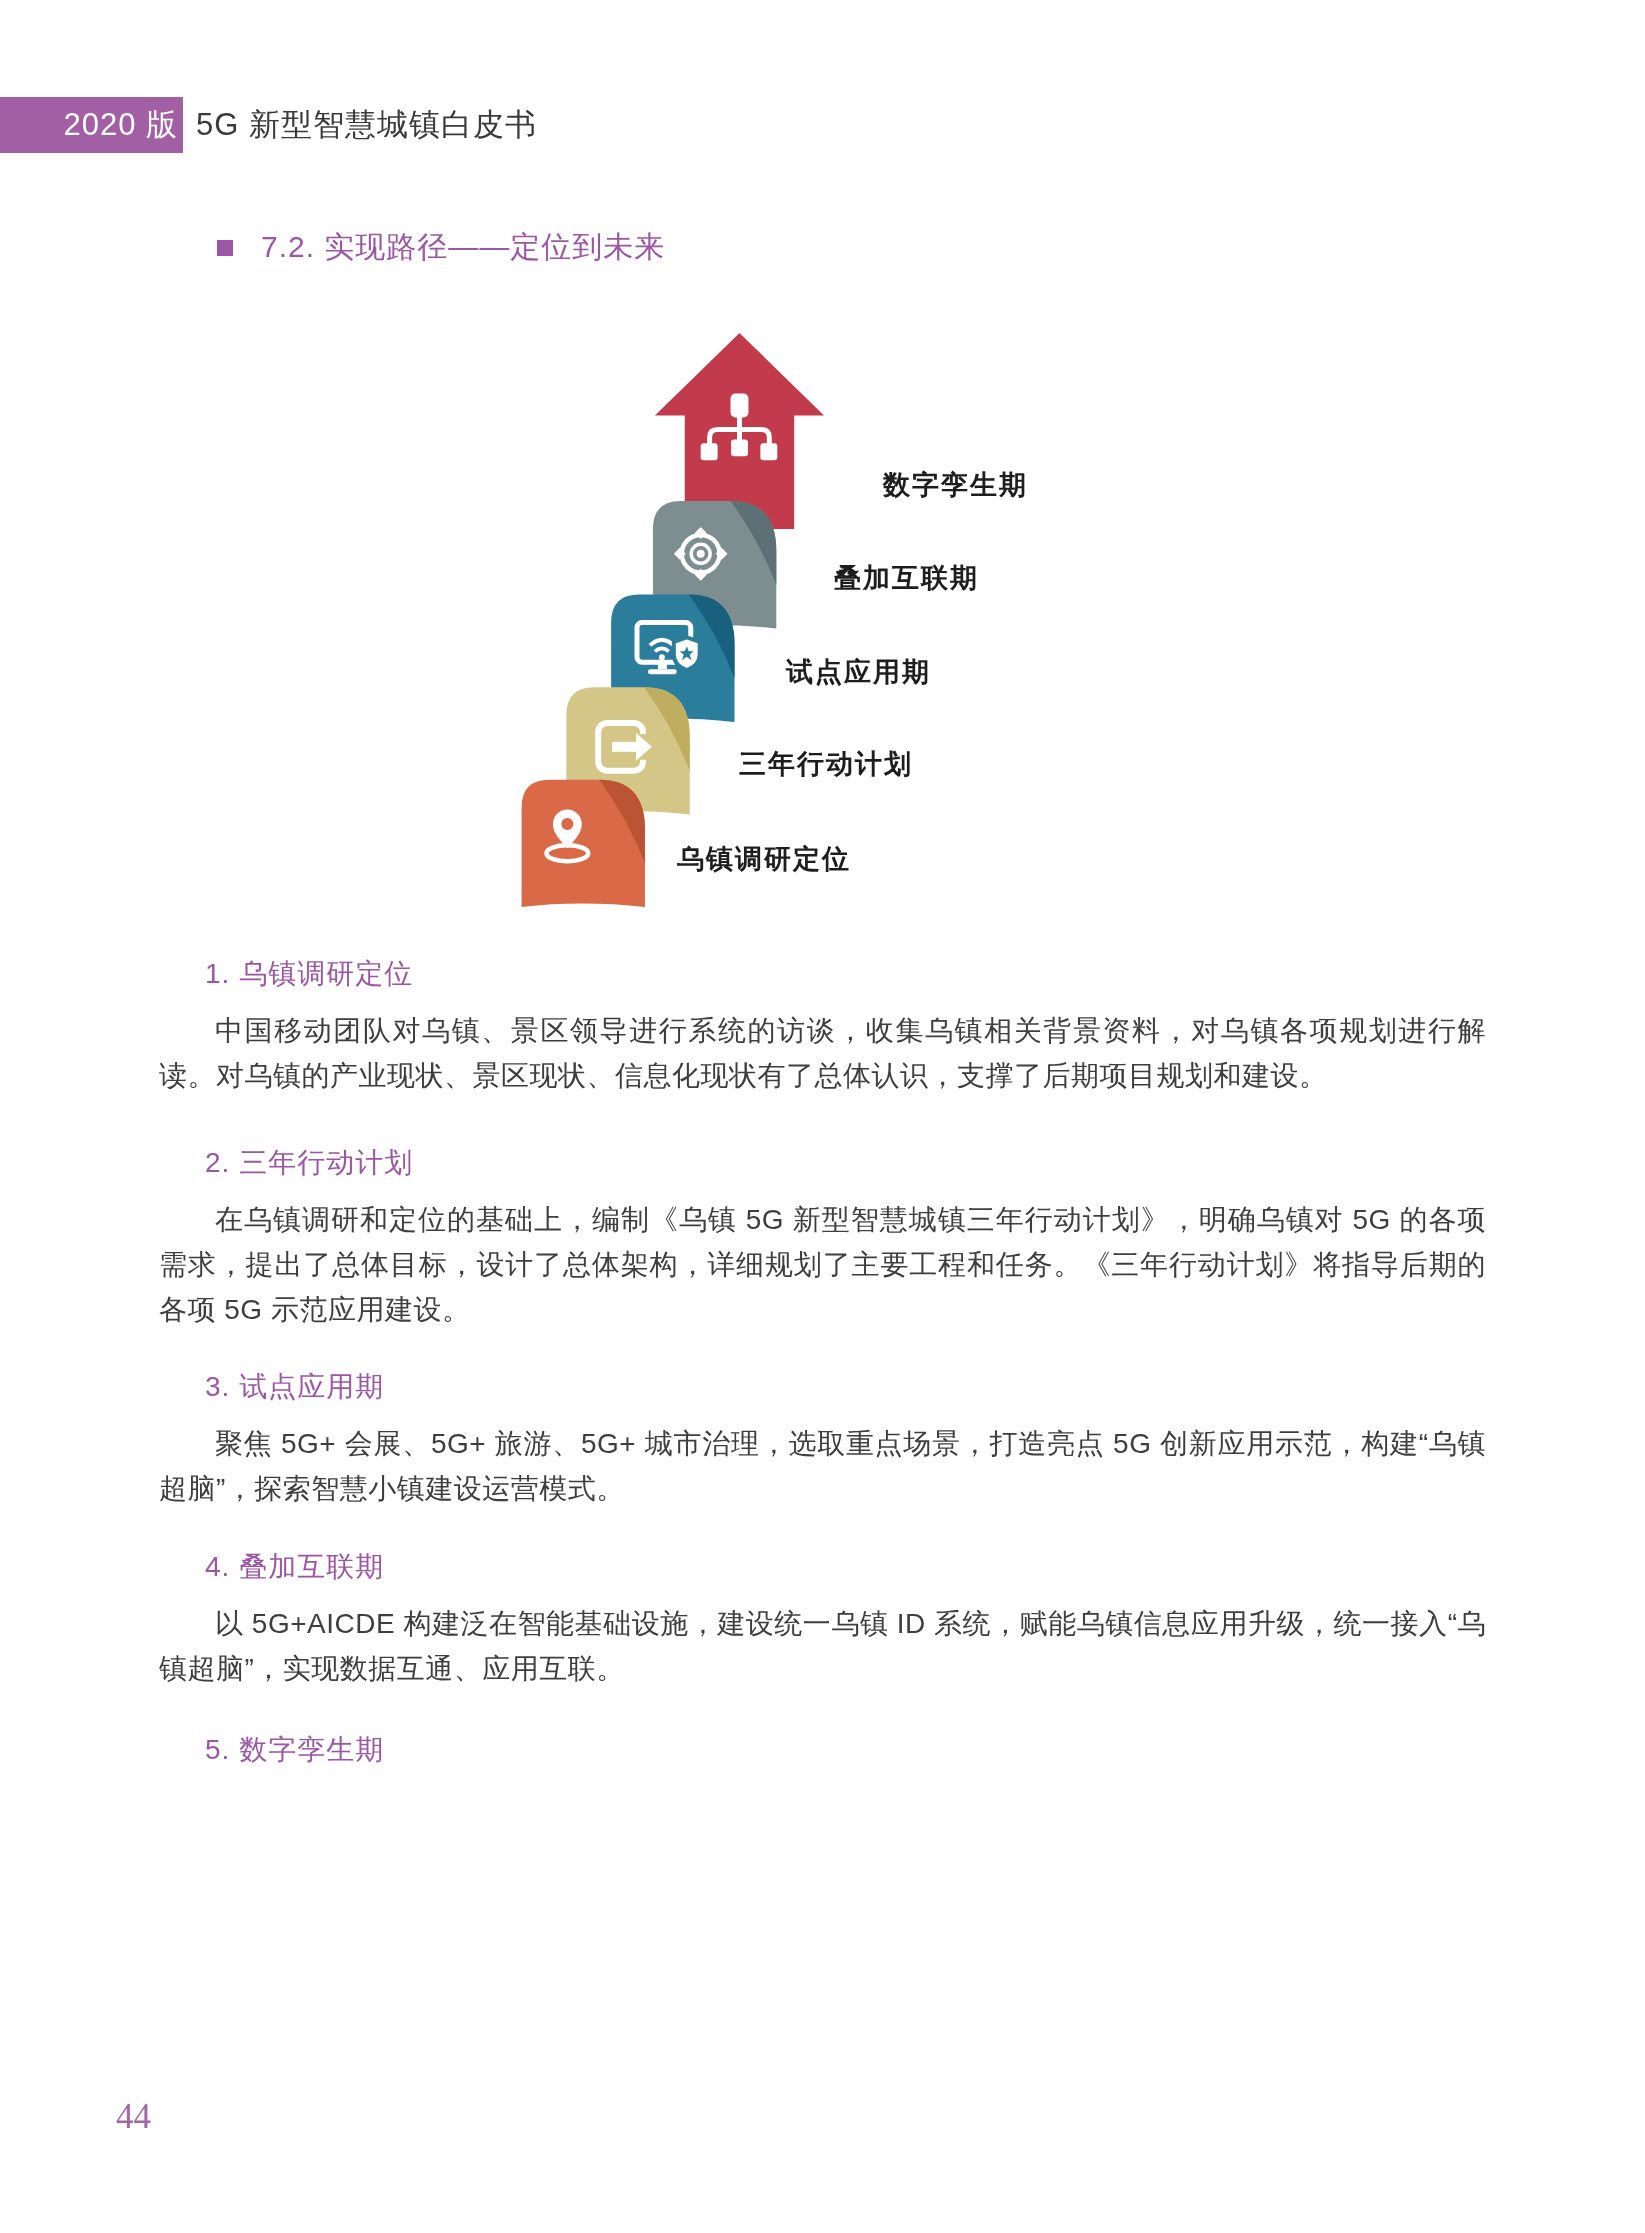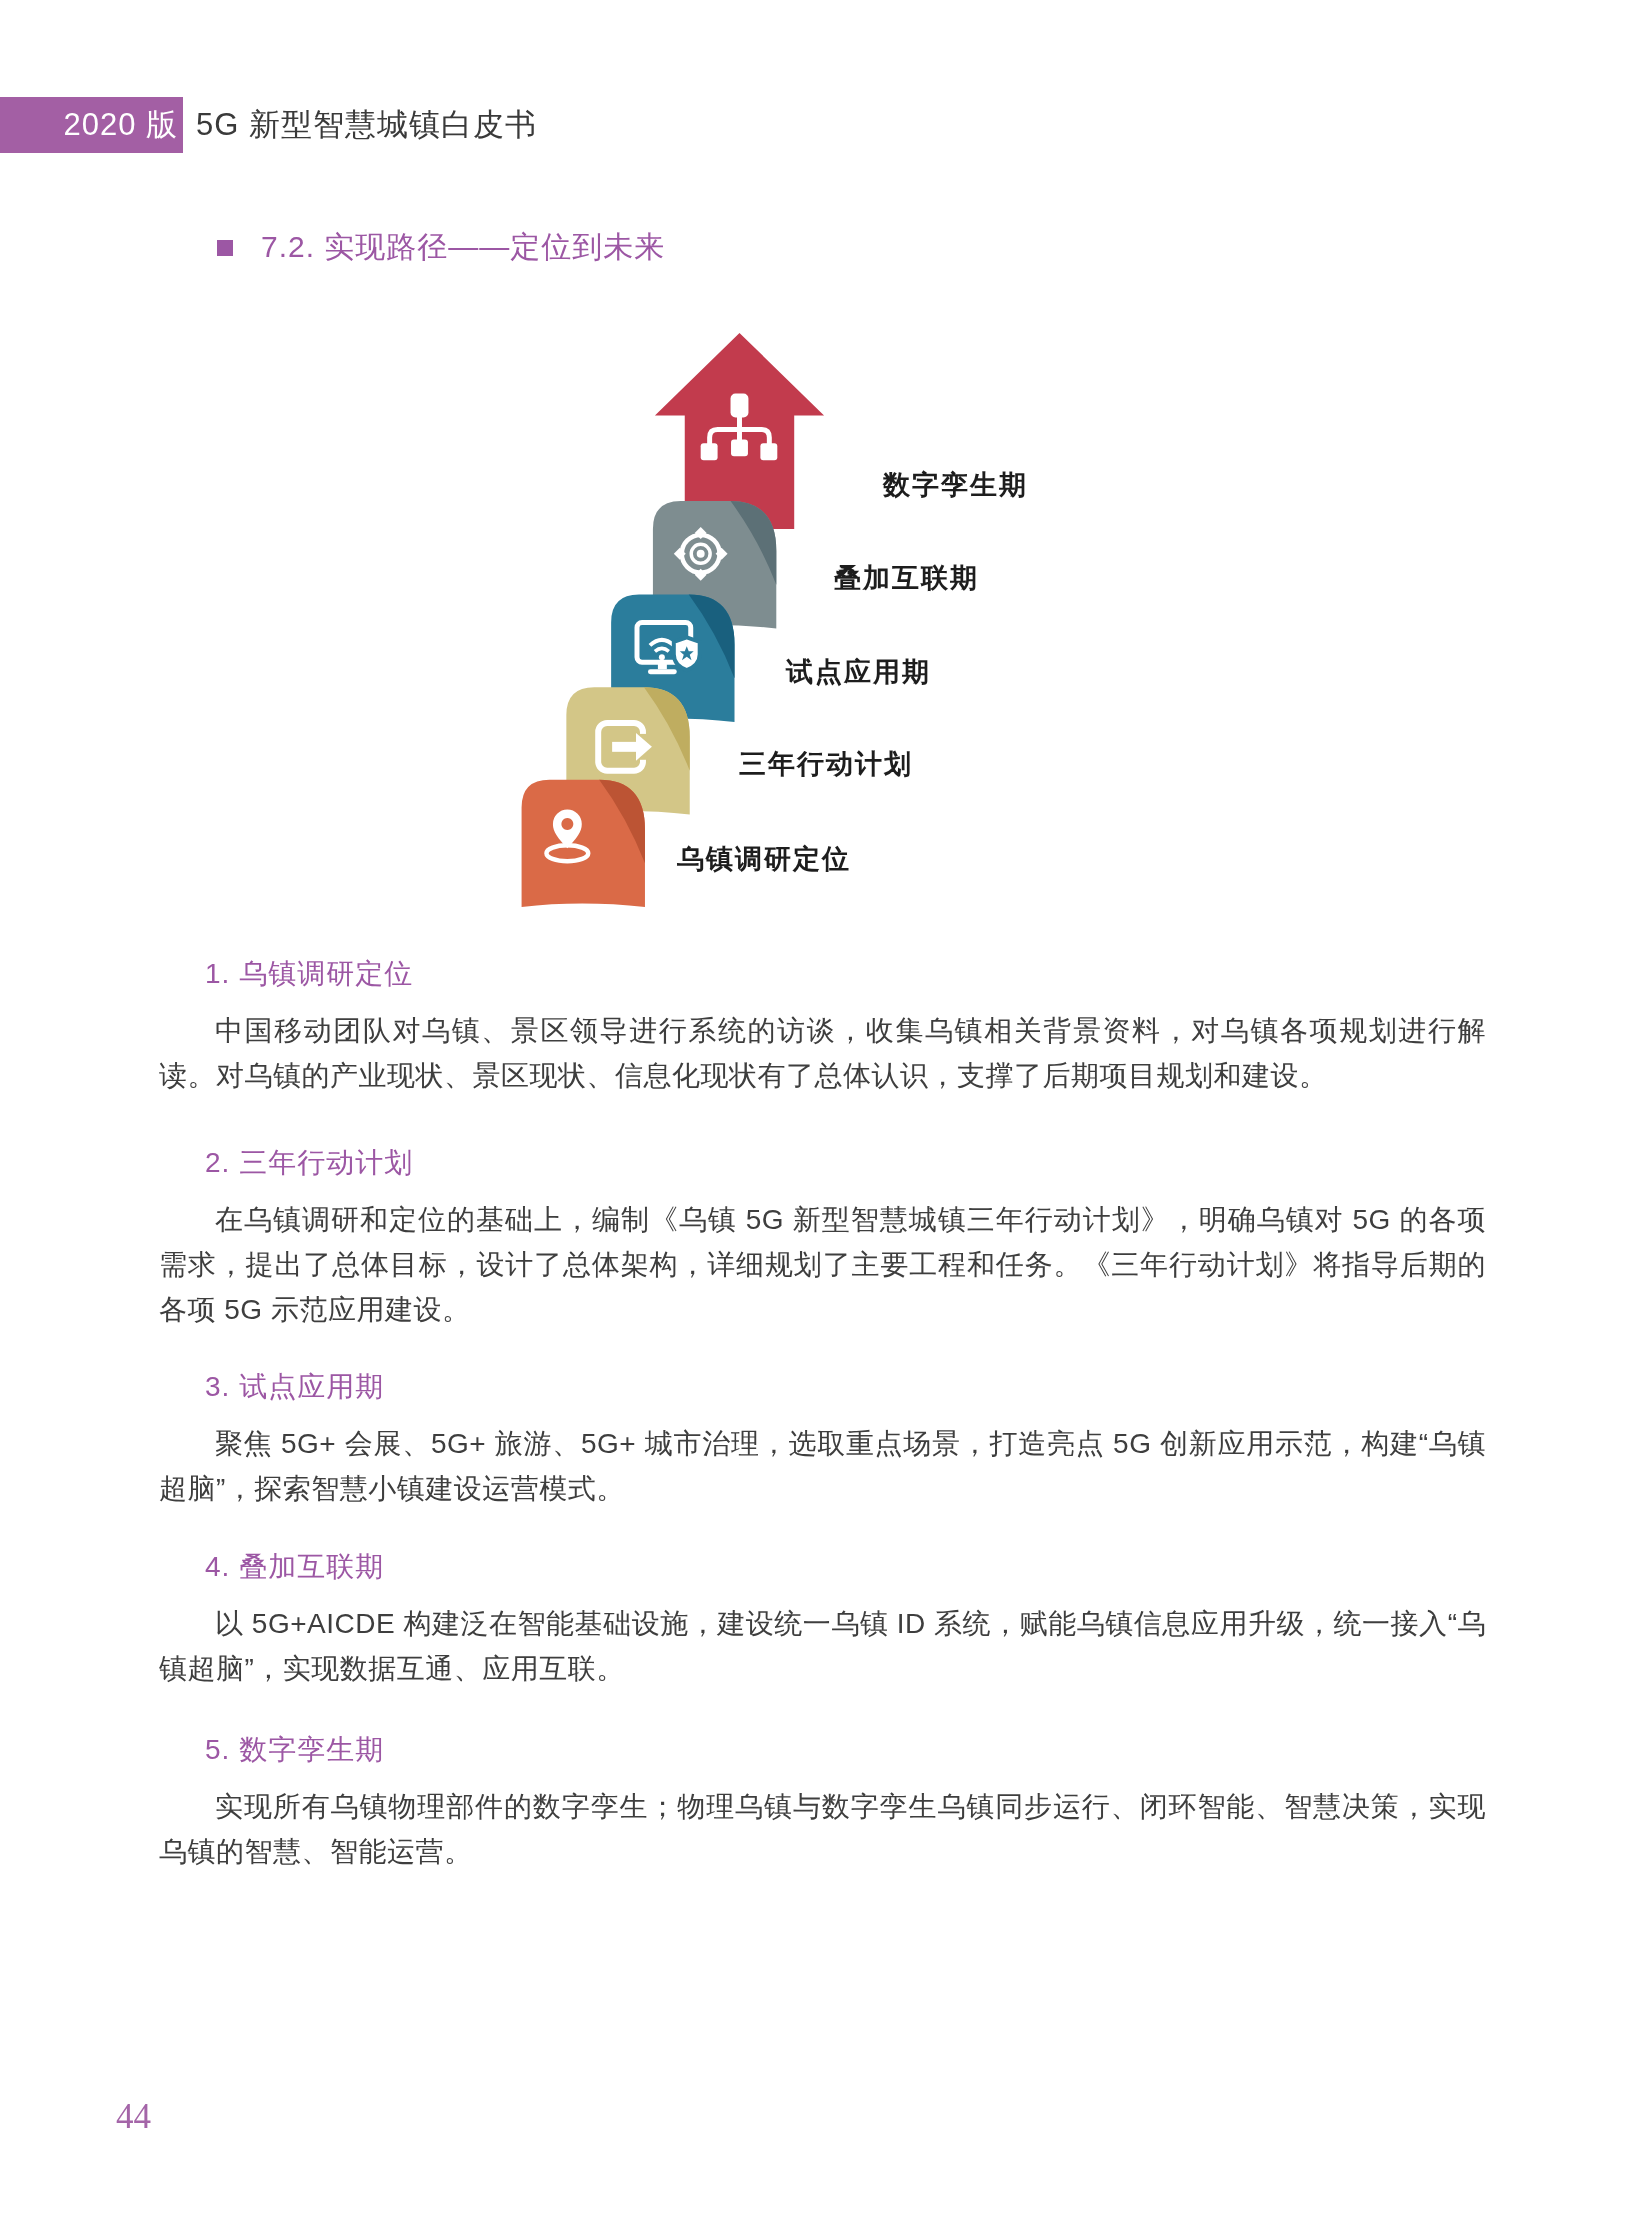--- a/index.html
+++ b/index.html
@@ -150,19 +150,18 @@
   <section class="content s2">
     <h3>3. 试点应用期</h3>
     <p>聚焦 5G+ 会展、5G+ 旅游、5G+ 城市治理，选取重点场景，打造亮点 5G 创新应用示范，构建“乌镇超脑”，探索智慧小镇建设运营模式。</p>
   </section>
   <section class="content s3">
     <h3>4. 叠加互联期</h3>
     <p>以 5G+AICDE 构建泛在智能基础设施，建设统一乌镇 ID 系统，赋能乌镇信息应用升级，统一接入“乌镇超脑”，实现数据互通、应用互联。</p>
   </section>
   <section class="content s4">
     <h3>5. 数字孪生期</h3>
-    <p>实现所有乌镇物理部件的数字孪生；物理乌镇与数字孪生乌镇同步运行、闭环智能、智慧决策，实现乌镇的智慧、智能运营。</p>
   </section>
 
   <div class="page-number">44</div>
 
 </div>
 
 
 </body></html>

